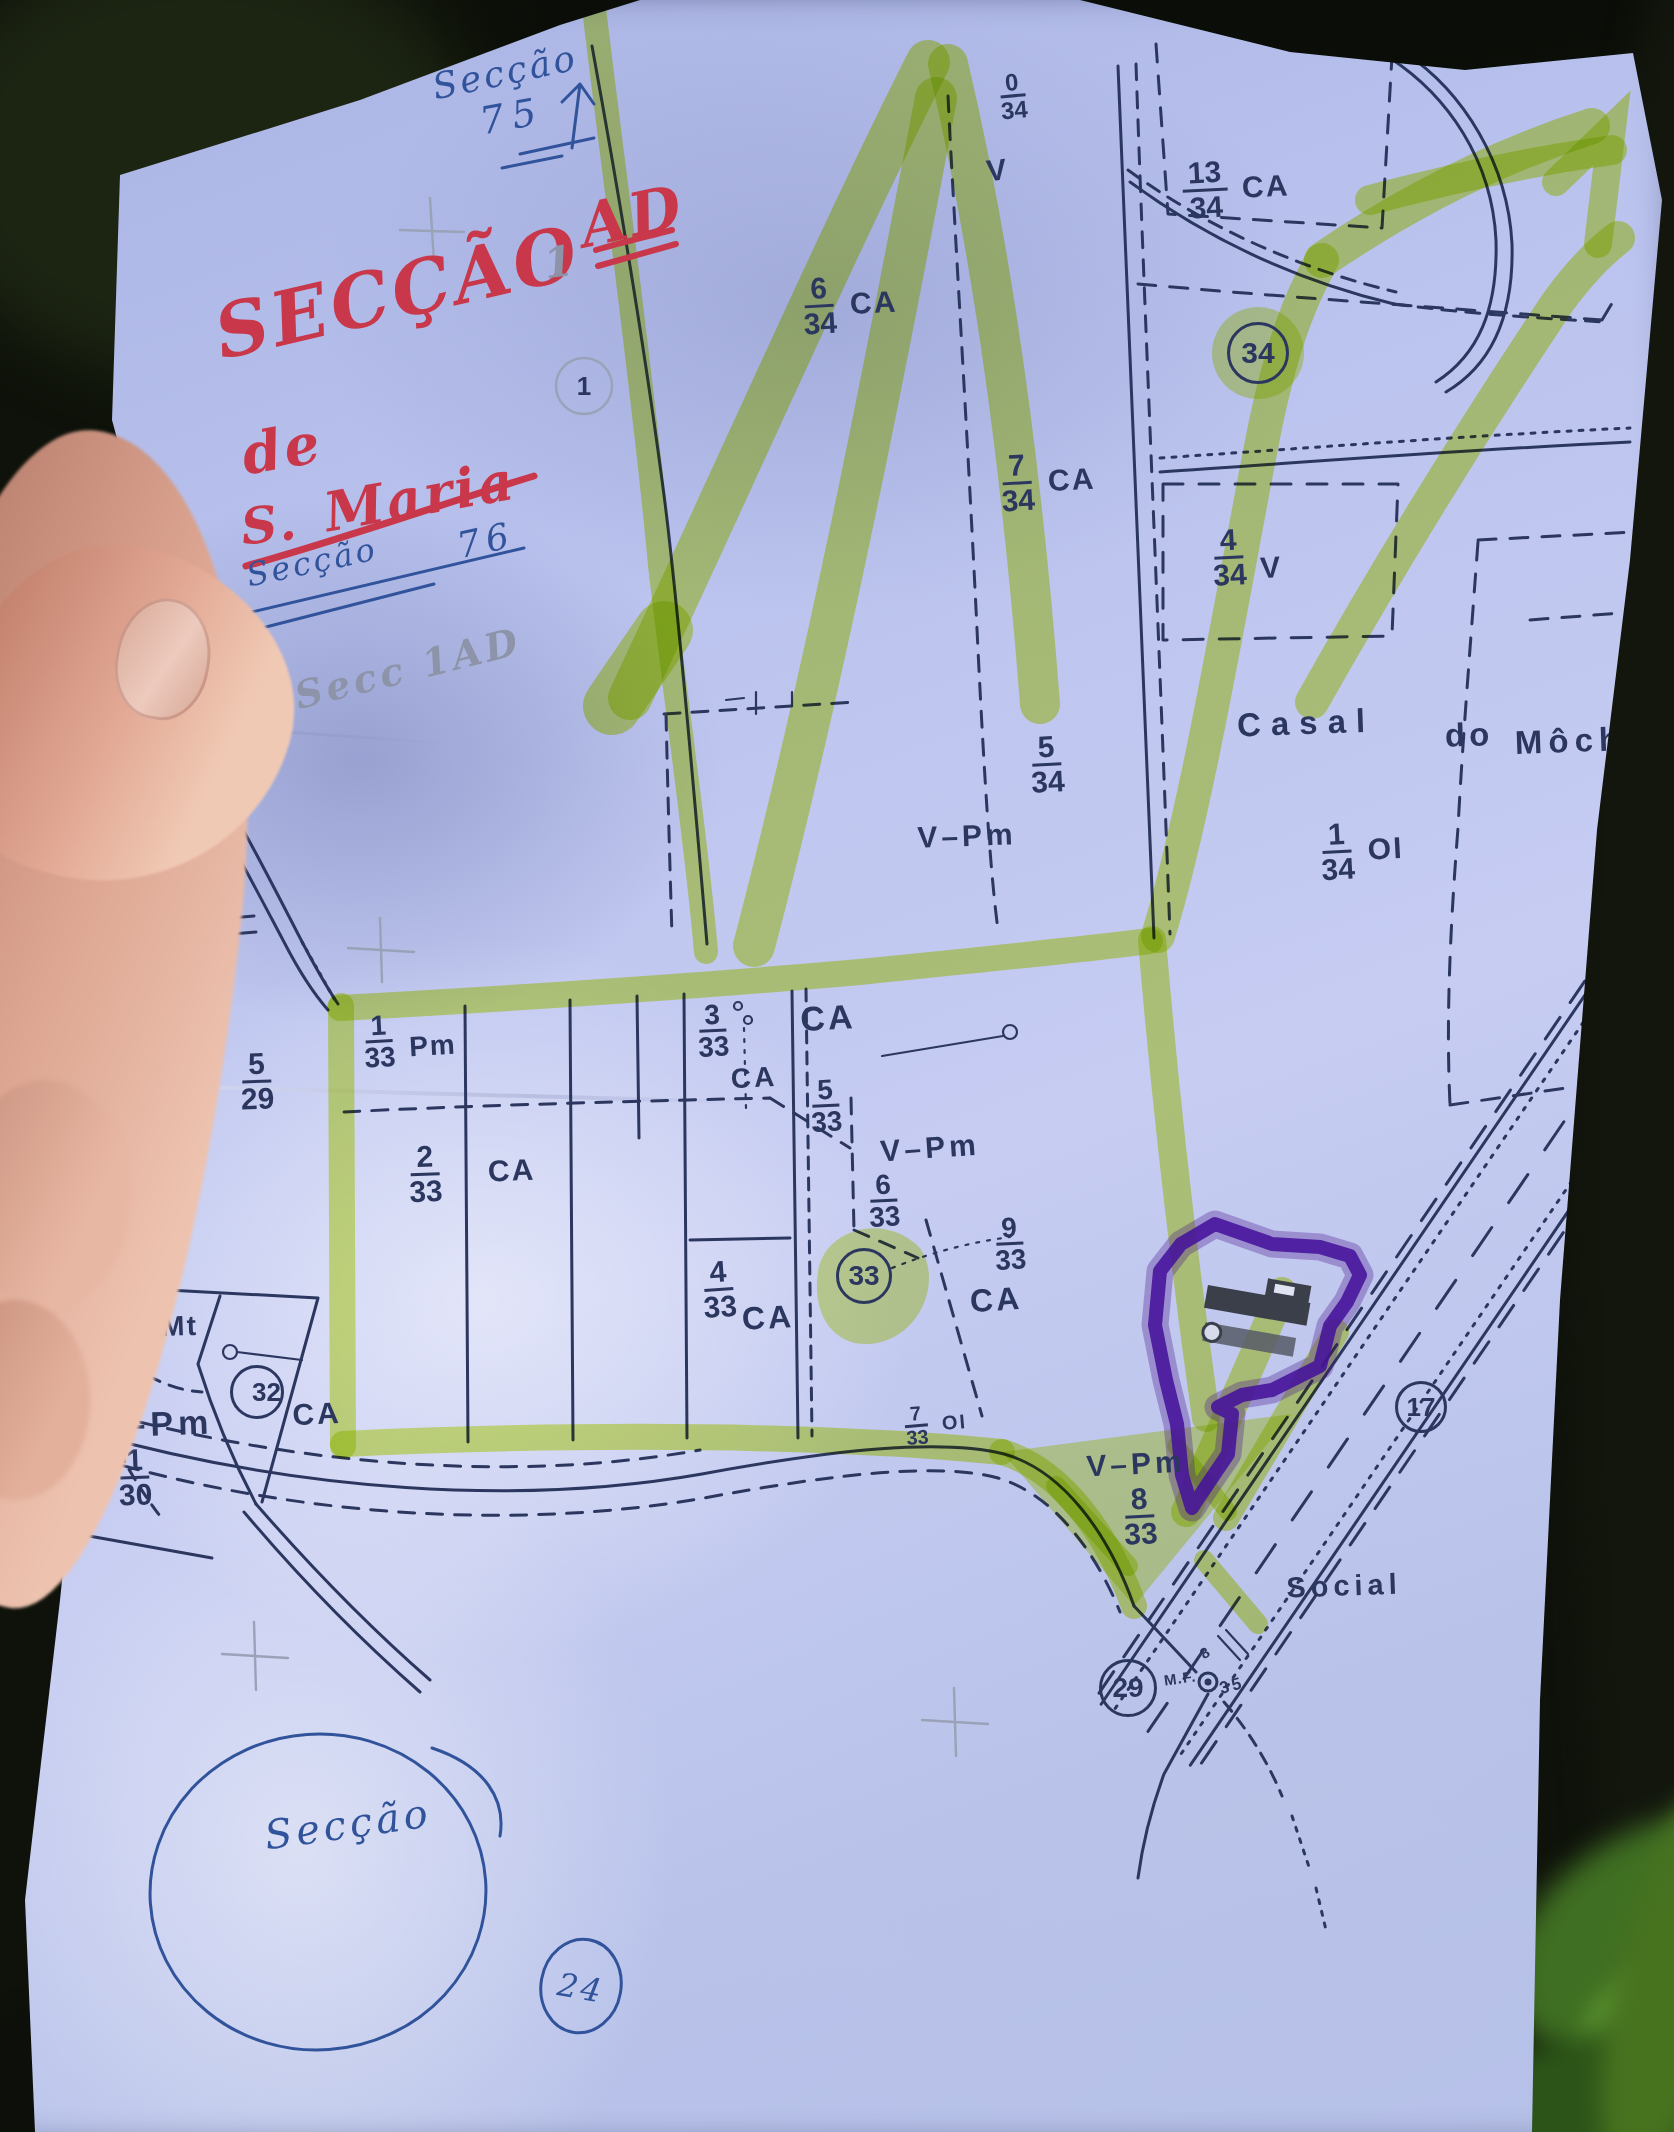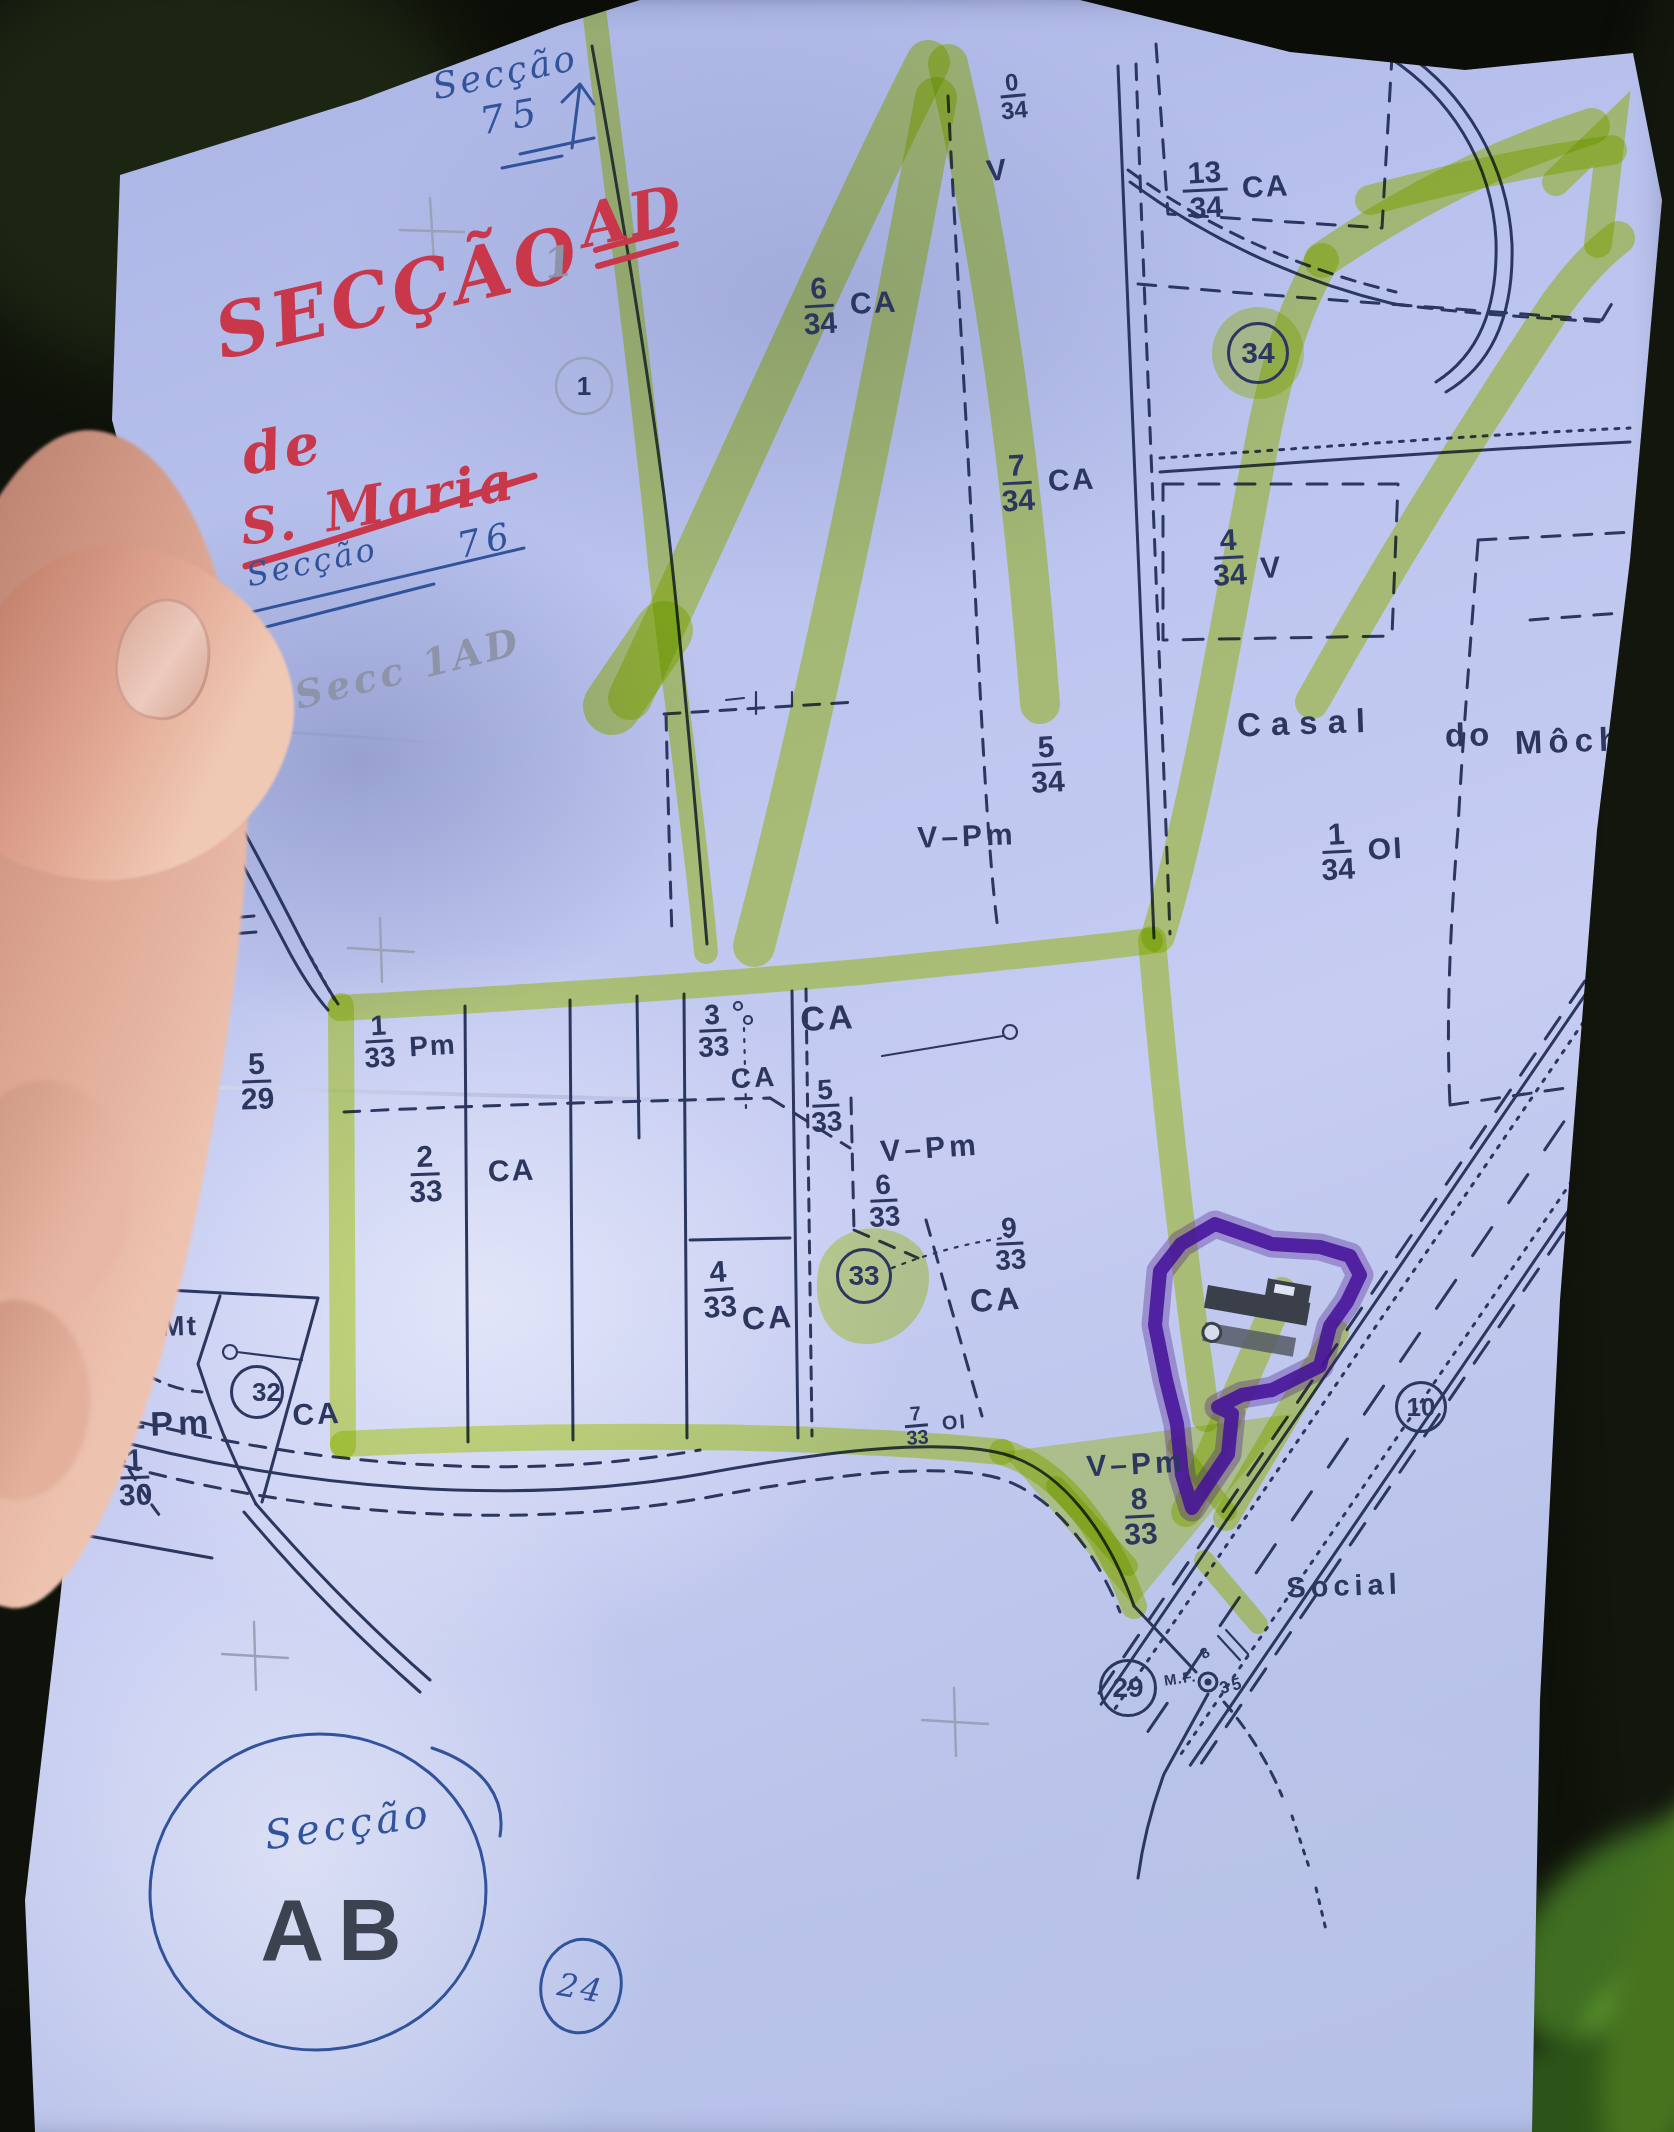--- a/index.html
+++ b/index.html
@@ -359,39 +359,38 @@
     <div class="circled" style="left:1258px;top:353px;width:56px;height:56px;font-size:30px;">
         <span>34</span>
       </div>
     <div class="circled" style="left:864px;top:1276px;width:50px;height:50px;font-size:28px;">
         <span>33</span>
       </div>
     <div class="circled" style="left:257px;top:1392px;width:48px;height:48px;font-size:26px;justify-content:flex-end;">
         <span>32</span>
       </div>
     <div class="circled" style="left:1421px;top:1407px;width:46px;height:46px;font-size:26px;">
-        <span>10</span>
+        <span>17</span>
       </div>
     <div class="circled" style="left:1128px;top:1688px;width:52px;height:52px;font-size:28px;">
         <span>29</span>
       </div>
 
     <div class="lbl script bluepen" style="left:505px;top:72px;font-size:36px;--r:-12deg;font-weight:500;">Secção</div>
     <div class="lbl script bluepen" style="left:512px;top:116px;font-size:38px;--r:-10deg;font-weight:500;letter-spacing:8px;">75</div>
     <div class="lbl script redpen" style="left:398px;top:292px;font-size:74px;--r:-13deg;font-weight:700;letter-spacing:4px;">SECÇÃO</div>
     <div class="lbl script graphite" style="left:560px;top:262px;font-size:42px;--r:-8deg;">1</div>
     <div class="lbl script redpen" style="left:632px;top:216px;font-size:60px;--r:-12deg;font-weight:700;">AD</div>
     <div class="lbl script redpen" style="left:282px;top:448px;font-size:56px;--r:-10deg;font-weight:700;">de</div>
     <div class="lbl script redpen" style="left:270px;top:524px;font-size:50px;--r:-6deg;font-weight:700;">S.</div>
     <div class="lbl script redpen" style="left:420px;top:496px;font-size:54px;--r:-10deg;font-weight:700;">Maria</div>
     <div class="lbl script bluepen" style="left:312px;top:562px;font-size:32px;--r:-12deg;font-weight:500;">Secção</div>
     <div class="lbl script bluepen" style="left:486px;top:540px;font-size:36px;--r:-12deg;font-weight:500;letter-spacing:6px;">76</div>
     <div class="lbl script graphite" style="left:408px;top:668px;font-size:38px;--r:-14deg;letter-spacing:4px;">Secc 1AD</div>
     <div class="lbl script bluepen" style="left:348px;top:1824px;font-size:40px;--r:-8deg;font-weight:500;letter-spacing:4px;">Secção</div>
-    <div class="lbl" style="left:338px;top:1930px;font-size:88px;color:#3d4250;font-weight:700;letter-spacing:14px;">AB</div>
     <div class="lbl script bluepen" style="left:581px;top:1988px;font-size:32px;--r:10deg;font-weight:500;">24</div>
   </div>
 
   <div>
     <div class="skin" style="left:-110px;top:430px;width:340px;height:1180px;border-radius:42% 58% 46% 54%/30% 40% 60% 50%;background:linear-gradient(105deg,#b97f6e 5%,#dca591 45%,#edc3b0 80%);filter:blur(1.5px);transform:rotate(6deg);"></div>
     <div class="skin" style="left:-40px;top:1080px;width:170px;height:230px;border-radius:50%;background:linear-gradient(115deg,#c8917e,#e8b7a3 70%);filter:blur(2px);"></div>
     <div class="skin" style="left:-60px;top:1300px;width:150px;height:200px;border-radius:50%;background:linear-gradient(115deg,#c38b78,#e3b09c 70%);filter:blur(2px);"></div>
     <div class="skin" style="left:-40px;top:548px;width:330px;height:340px;border-radius:48% 62% 66% 38%/55% 48% 62% 42%;background:linear-gradient(100deg,#c4836f 8%,#e2a894 48%,#f0c9b4 78%);filter:blur(1px);transform:rotate(16deg);"></div>
     <div class="skin" style="left:116px;top:598px;width:94px;height:122px;border-radius:50% 50% 46% 46%;background:linear-gradient(115deg,#d9a999,#eccabd 55%,#d7a795);box-shadow:inset 0 0 0 3px rgba(160,90,75,.30);transform:rotate(10deg);"></div>
   </div>

